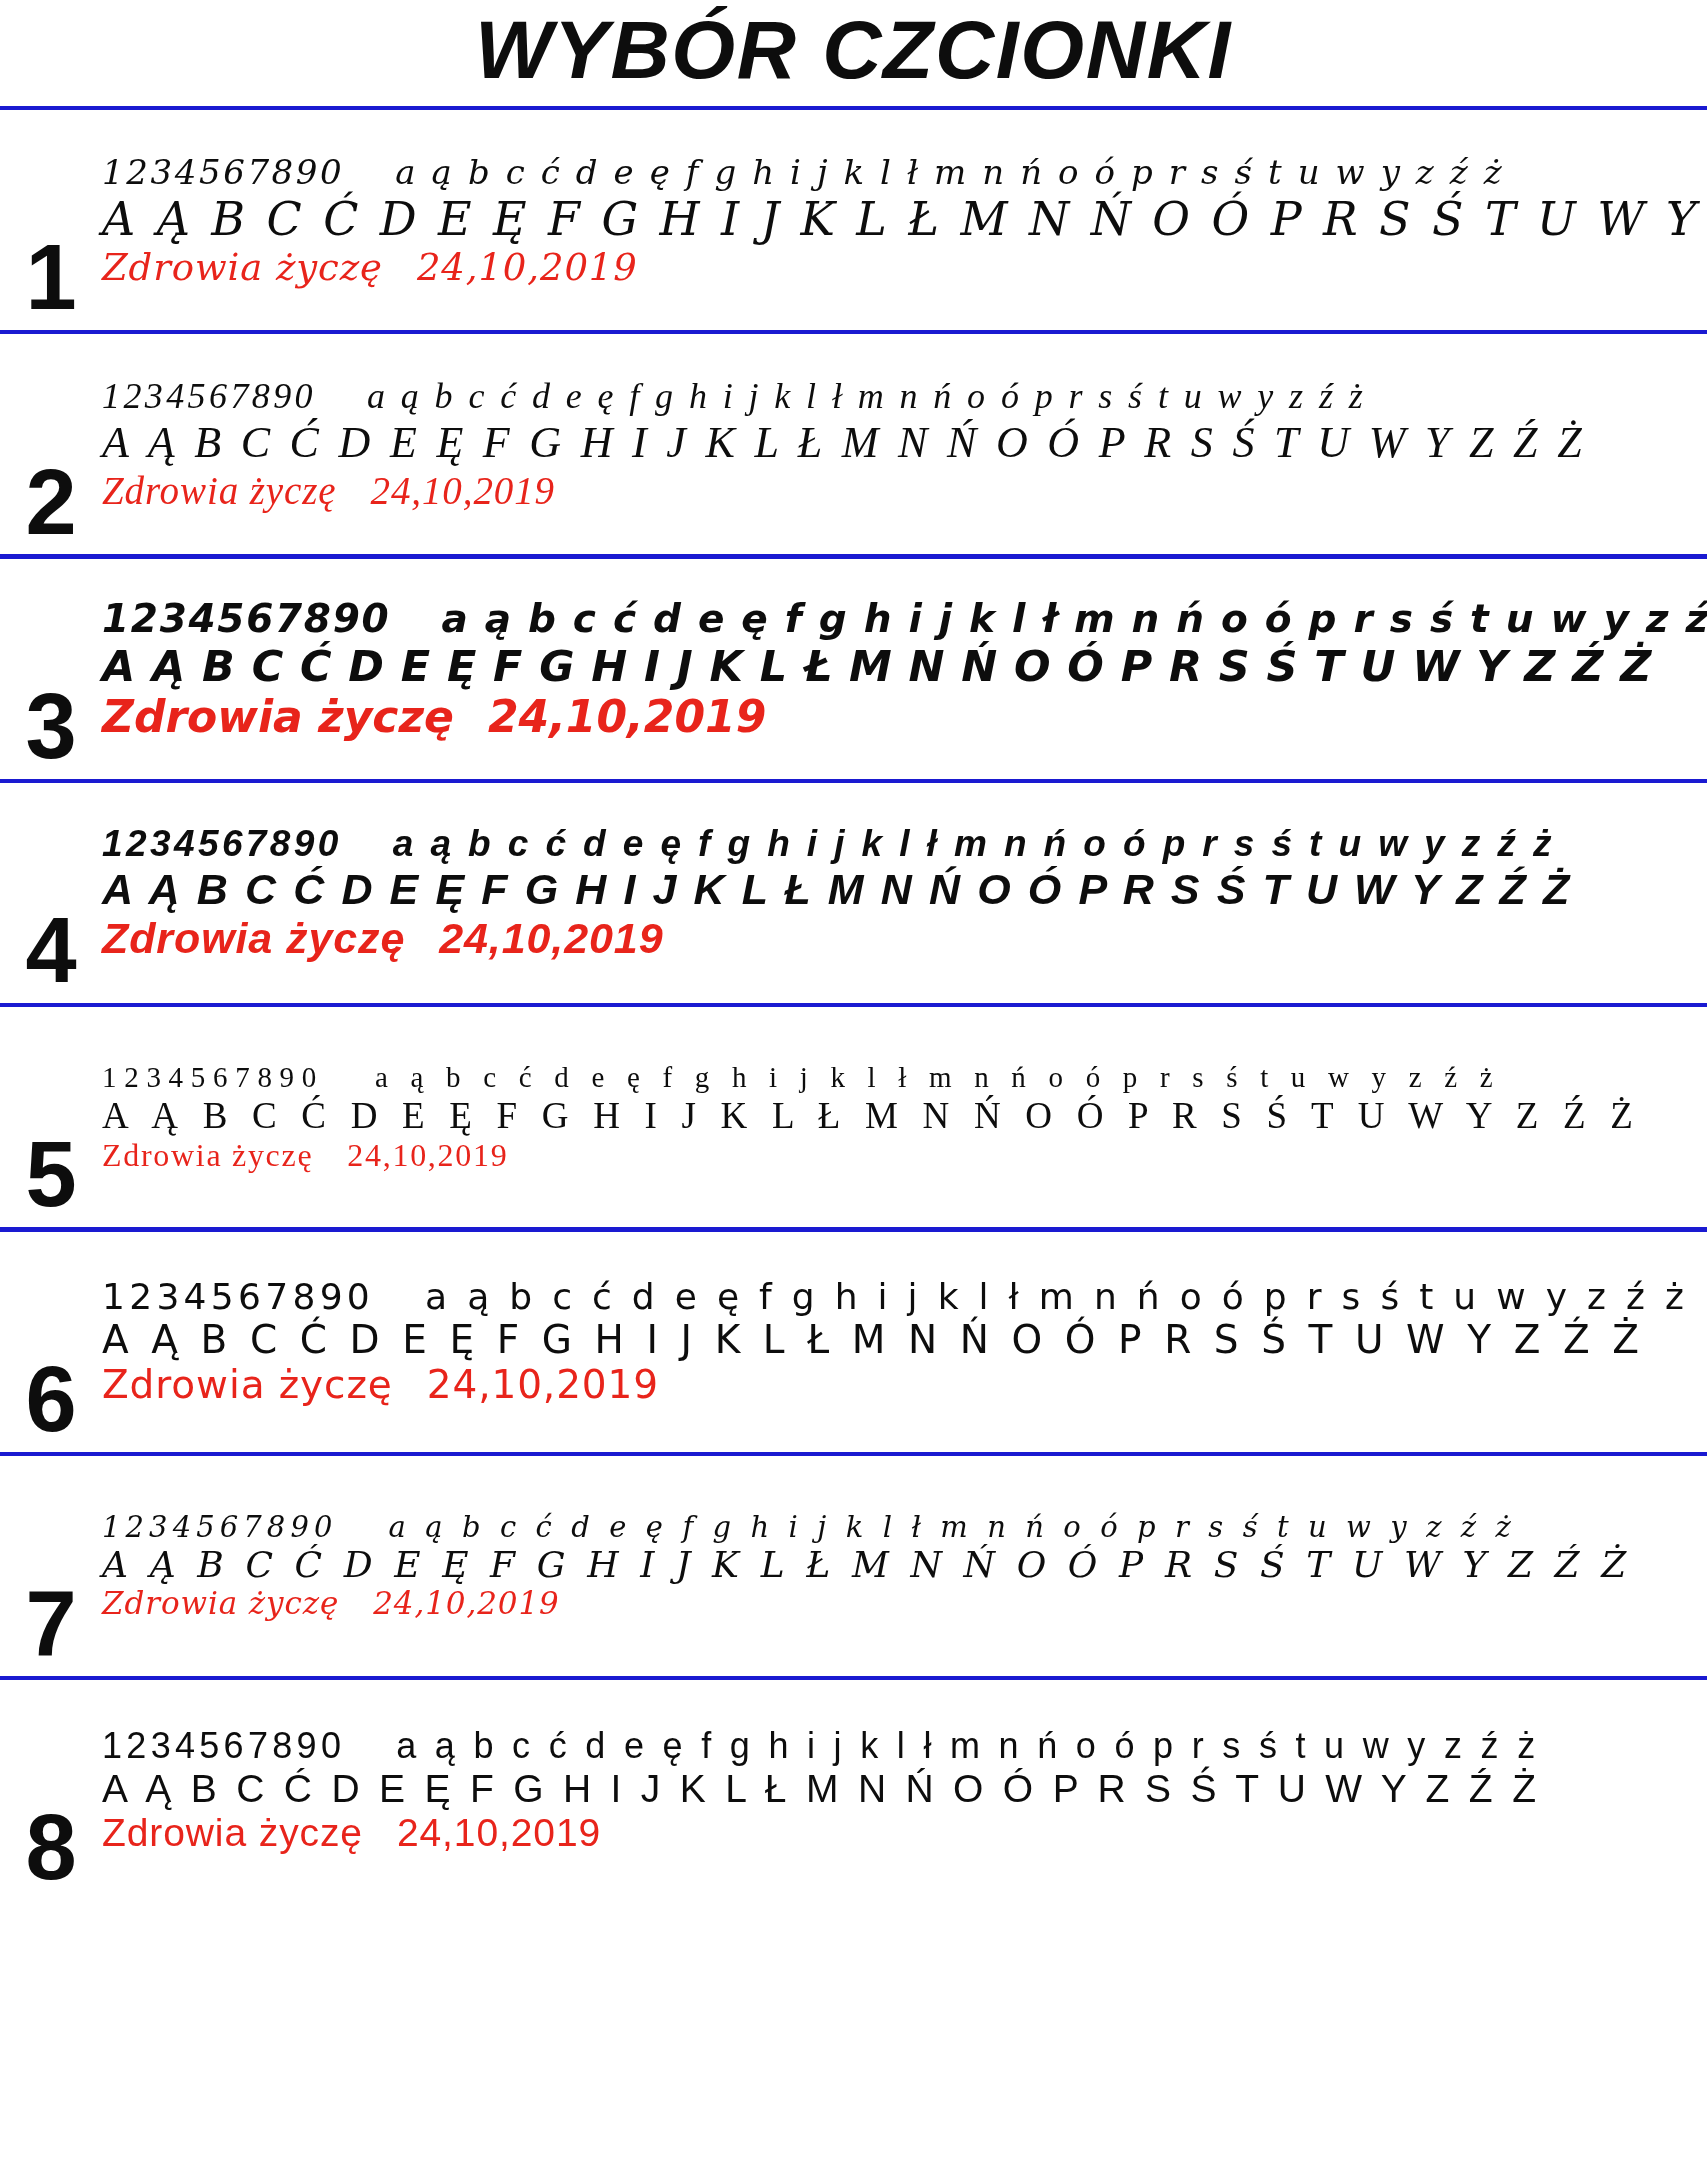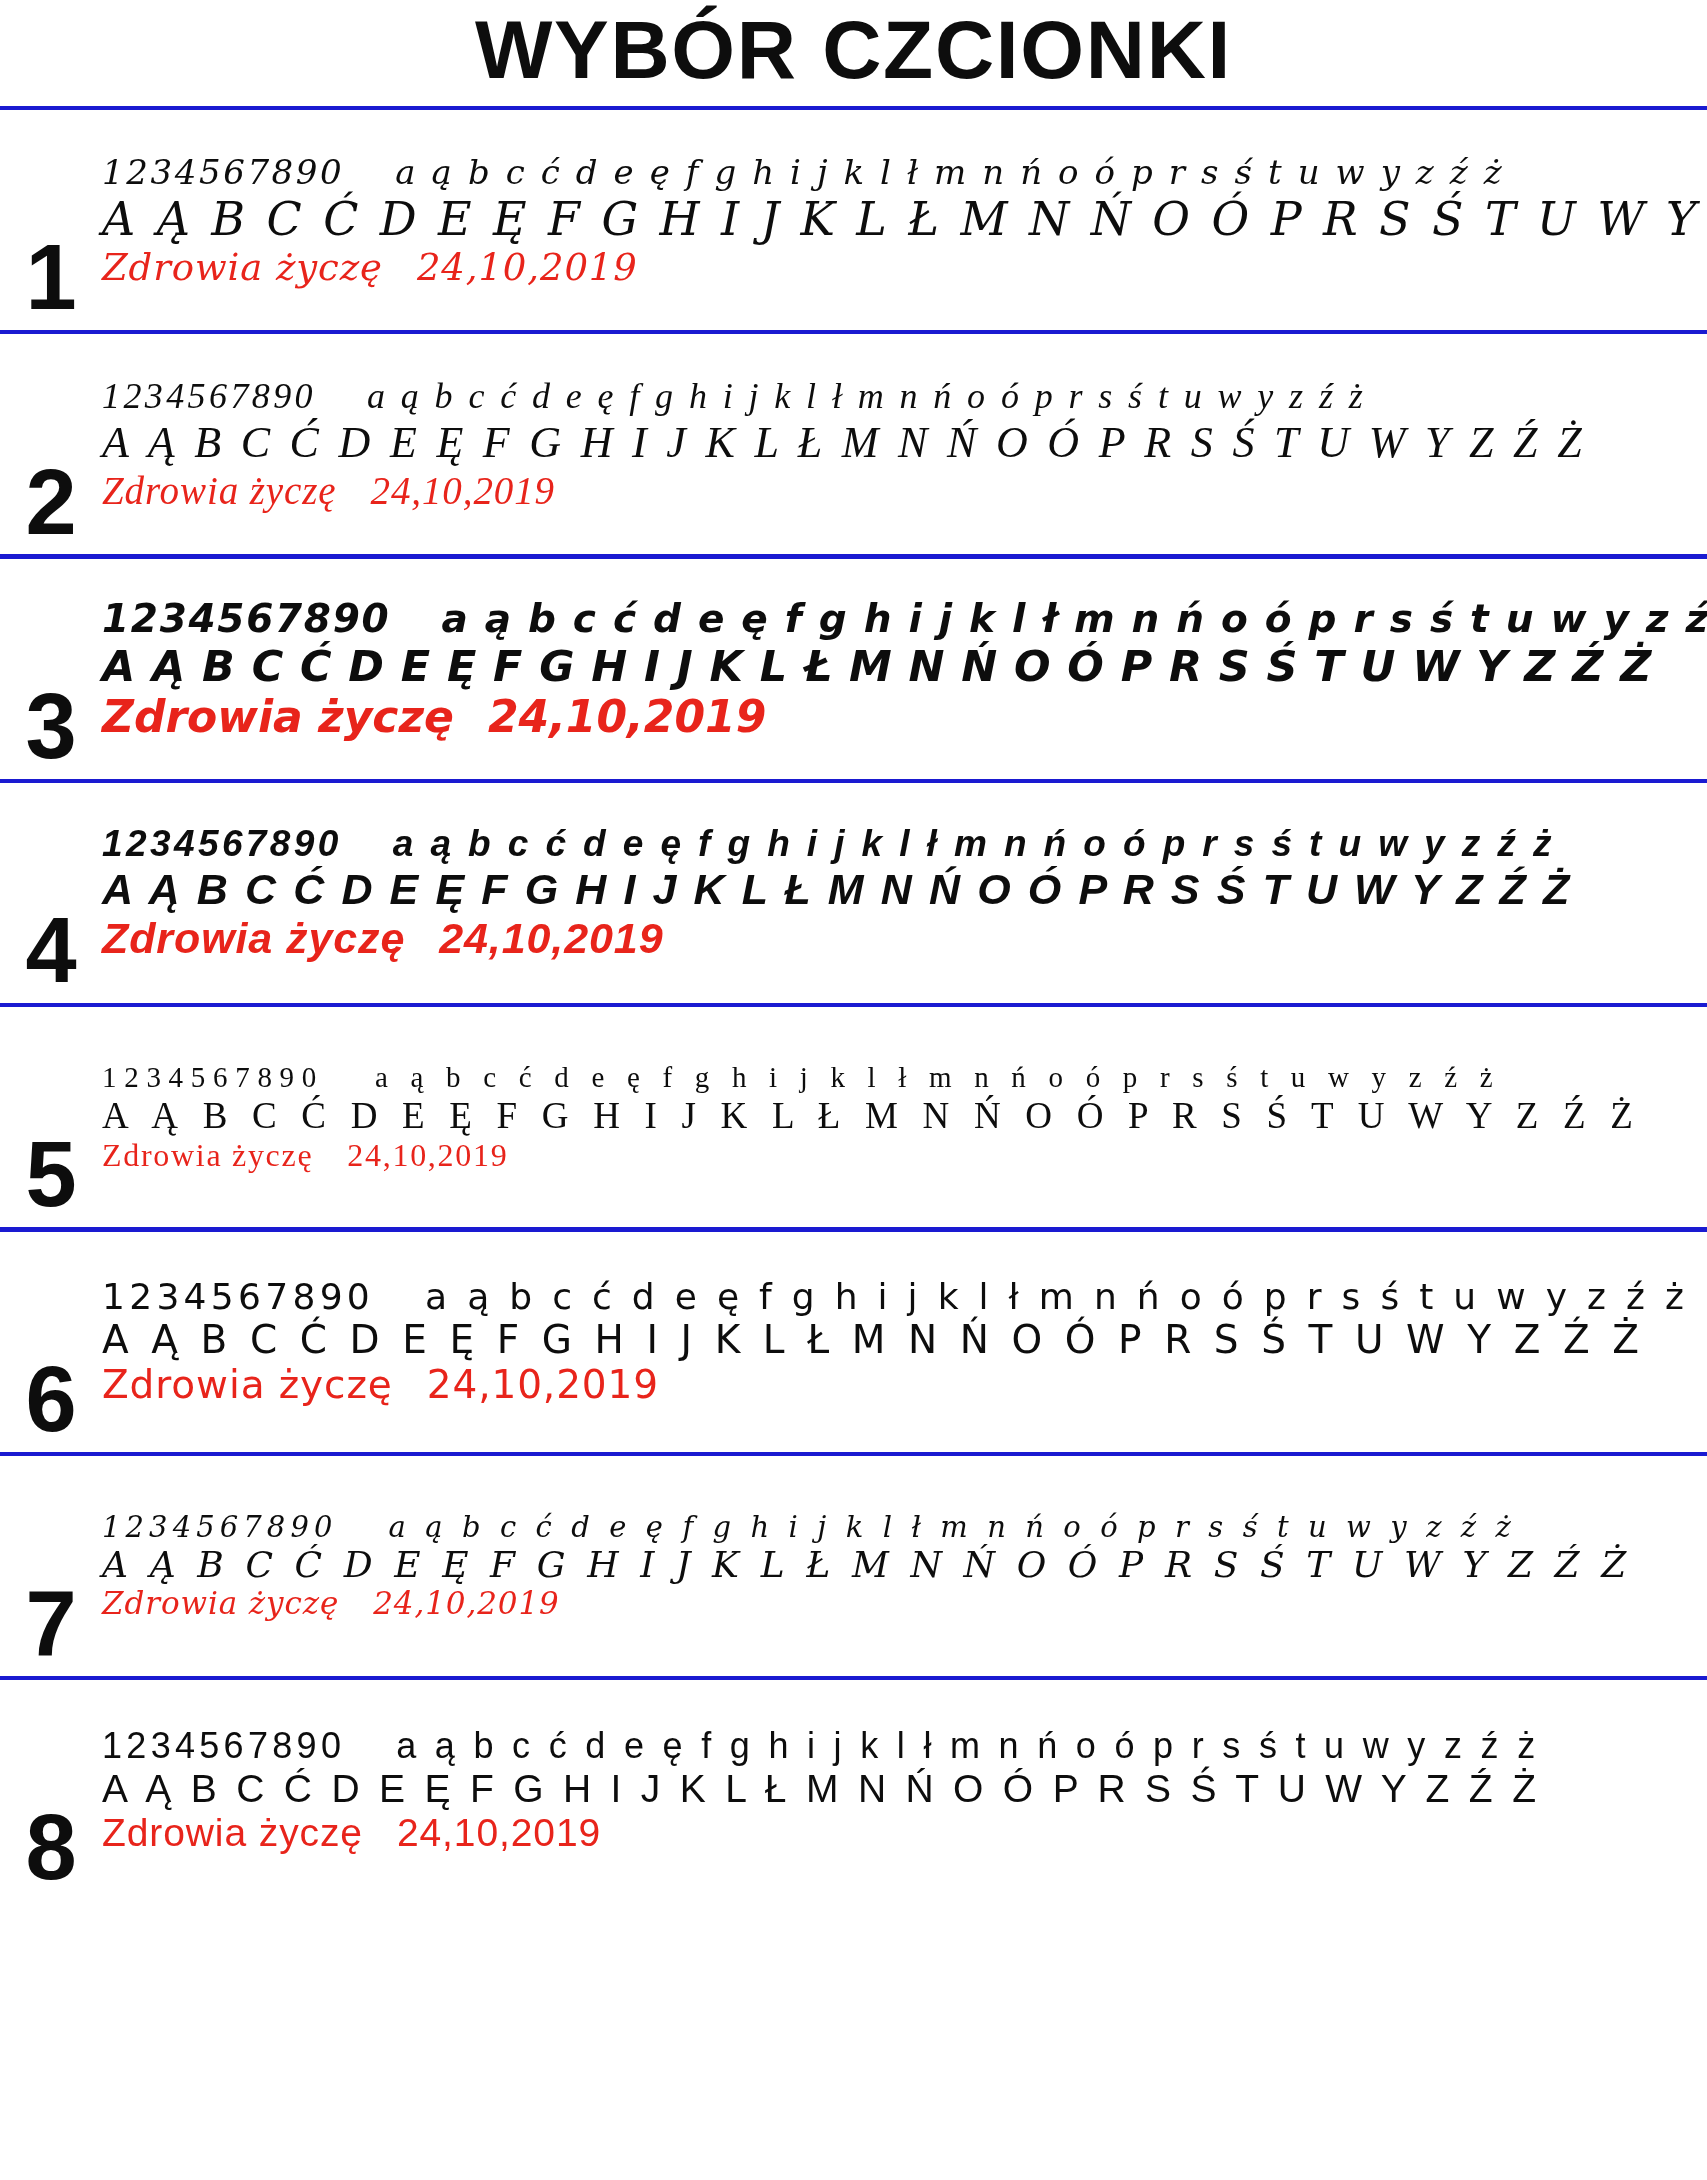--- a/index.html
+++ b/index.html
@@ -23,20 +23,21 @@
   }
   .page-title {
     text-align: center;
     font-family: "Liberation Sans", sans-serif;
     font-weight: bold;
     font-size: 82px;
     letter-spacing: 1.7px;
     line-height: 1.0;
     margin: 8.5px 0 15.3px 0;
     color: #0d0d0d;
+    font-style: italic;
   }
   .rules {
     display: flex;
     flex-direction: column;
   }
   .divider {
     height: 4.3px;
     background: #1a1ad1;
     width: 100%;
   }

